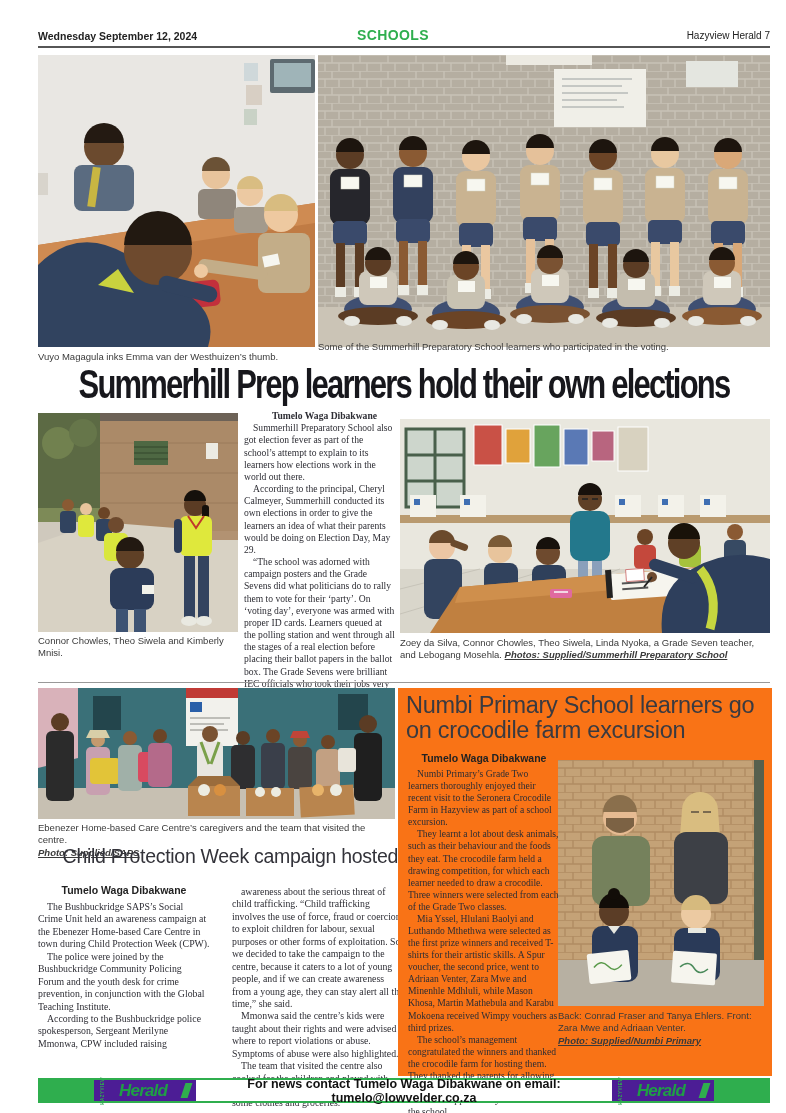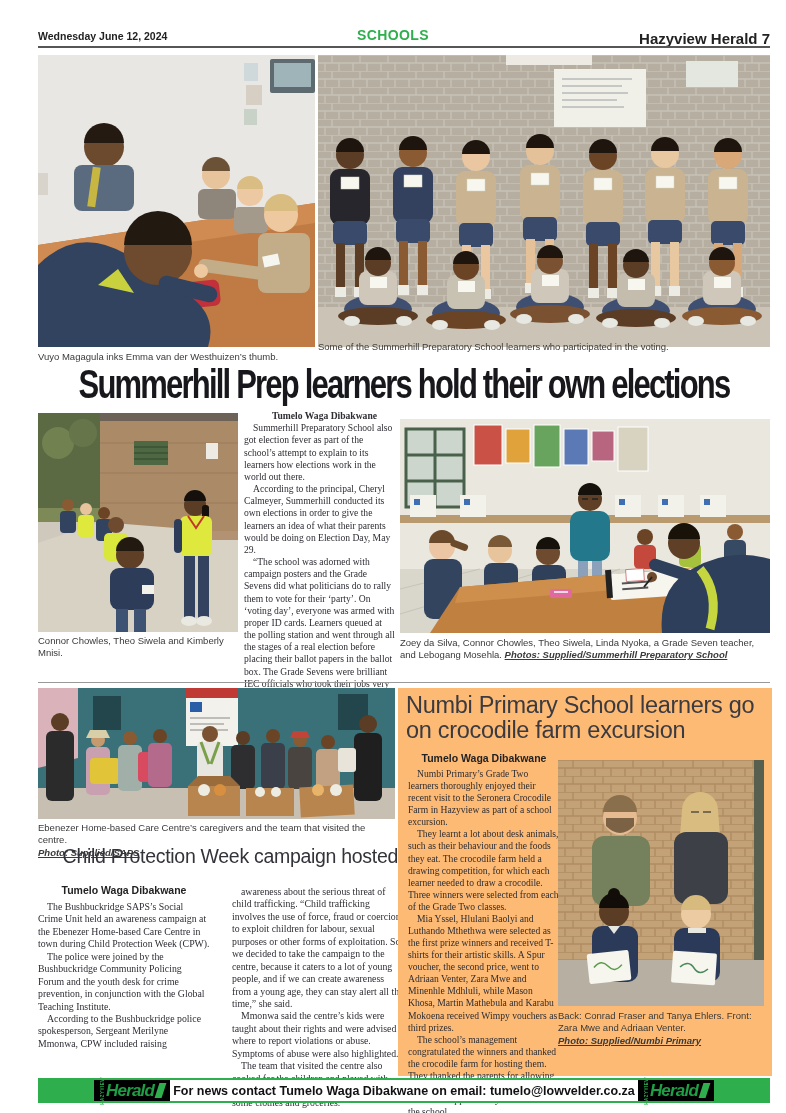--- a/index.html
+++ b/index.html
@@ -4,21 +4,21 @@
 <style>
   html,body{margin:0;padding:0;background:#9a9a9a;}
   .page{position:relative;width:786px;height:1113px;margin:0 auto;background:#fff;overflow:hidden;
         font-family:"Liberation Sans",sans-serif;}
   svg{display:block;width:100%;height:100%;}
 
   
   .hdr-date{position:absolute;top:30px;left:38px;font-size:10.5px;font-weight:bold;color:#222;}
   .hdr-section{position:absolute;top:27px;left:0;right:0;text-align:center;font-size:14px;font-weight:bold;
                color:#2fae4e;letter-spacing:.4px;}
-  .hdr-edition{position:absolute;top:30px;right:16px;font-size:15px;font-weight:bold;color:#222;}
+  .hdr-edition{position:absolute;top:30px;right:16px;font-size:10px;font-weight:normal;color:#222;}
   .hdr-rule{position:absolute;top:46px;left:38px;right:16px;height:2px;background:#565656;}
 
   
   .photo{position:absolute;overflow:hidden;background:#ddd;}
   .photo-1{top:55px;left:38px;width:277px;height:292px;}
   .photo-2{top:55px;left:318px;width:452px;height:292px;}
   .photo-3{top:413px;left:38px;width:200px;height:219px;}
   .photo-4{top:419px;left:400px;width:370px;height:214px;}
   .photo-5{top:688px;left:38px;width:357px;height:131px;}
   .caption{position:absolute;font-size:9.5px;line-height:1.3;color:#3a3a3a;}
@@ -44,45 +44,45 @@
   .rule2{position:absolute;top:682px;left:38px;right:16px;height:1px;background:#999;}
 
   
   .cp-headline{position:absolute;top:845px;left:38px;width:360px;font-size:19.5px;color:#33333a;letter-spacing:-.3px;text-align:right;}
   .cp-byline{position:absolute;top:884px;left:38px;width:172px;}
   .cp-col1{position:absolute;top:901px;left:38px;width:172px;}
   .cp-col2{position:absolute;top:886px;left:232px;width:172px;}
   .cp-col1 p,.cp-col2 p{font-size:9.8px;line-height:1.27;}
 
   
-  .numbi-panel{position:absolute;top:688px;left:398px;width:374px;height:388px;background:#fdba74;}
+  .numbi-panel{position:absolute;top:688px;left:398px;width:374px;height:388px;background:#f97316;}
   .numbi-h{position:absolute;top:5px;left:8px;width:358px;font-size:23.5px;line-height:1.07;color:#3a3a40;letter-spacing:-.3px;}
   .numbi-byline{position:absolute;top:64px;left:10px;width:152px;}
   .numbi-body{position:absolute;top:80px;left:10px;width:152px;}
   .numbi-body p{font-size:9.6px;line-height:1.26;}
   .photo-6{position:absolute;top:72px;left:160px;width:206px;height:246px;}
   .cap-6{position:absolute;top:322px;left:160px;width:206px;}
 
   
   .footer{position:absolute;top:1078px;left:38px;right:16px;height:25px;background:#2fae4e;}
   .footer-inner{position:absolute;top:2px;bottom:2px;left:56px;right:56px;background:#fff;
                 display:flex;align-items:center;}
-  .logo{display:flex;align-items:center;gap:1px;padding:0 6px;background:#000000;height:100%;}
+  .logo{display:flex;align-items:center;gap:14px;padding:0 6px;background:#4c1d95;height:100%;}
   .logo-vert{writing-mode:vertical-rl;transform:rotate(180deg);font-size:4.5px;font-weight:bold;
              color:#2fae4e;letter-spacing:.5px;}
   .logo-text{font-size:17px;font-weight:bold;font-style:italic;color:#1f9e45;letter-spacing:-.8px;}
   .logo-slash{width:7px;height:15px;background:#2fae4e;transform:skewX(-18deg);margin-left:2px;}
   .footer-contact{flex:1;text-align:center;font-size:12.5px;font-weight:bold;color:#111;}
 </style>
 </head>
 <body>
 
 <div class="page">
 
-  <div class="hdr-date">Wednesday June 12, 2024</div>
+  <div class="hdr-date">Wednesday September 12, 2024</div>
   <div class="hdr-section">SCHOOLS</div>
   <div class="hdr-edition">Hazyview Herald 7</div>
   <div class="hdr-rule"></div>
 
   <div class="photo photo-1">
     <svg viewBox="0 0 277 292">
       <rect width="277" height="292" fill="#e9e7e3"></rect>
       <rect x="232" y="4" width="45" height="34" rx="2" fill="#5d6a70"></rect>
       <rect x="236" y="8" width="37" height="24" fill="#9fb4b8"></rect>
       <rect x="206" y="8" width="14" height="18" fill="#cfd8da"></rect>

